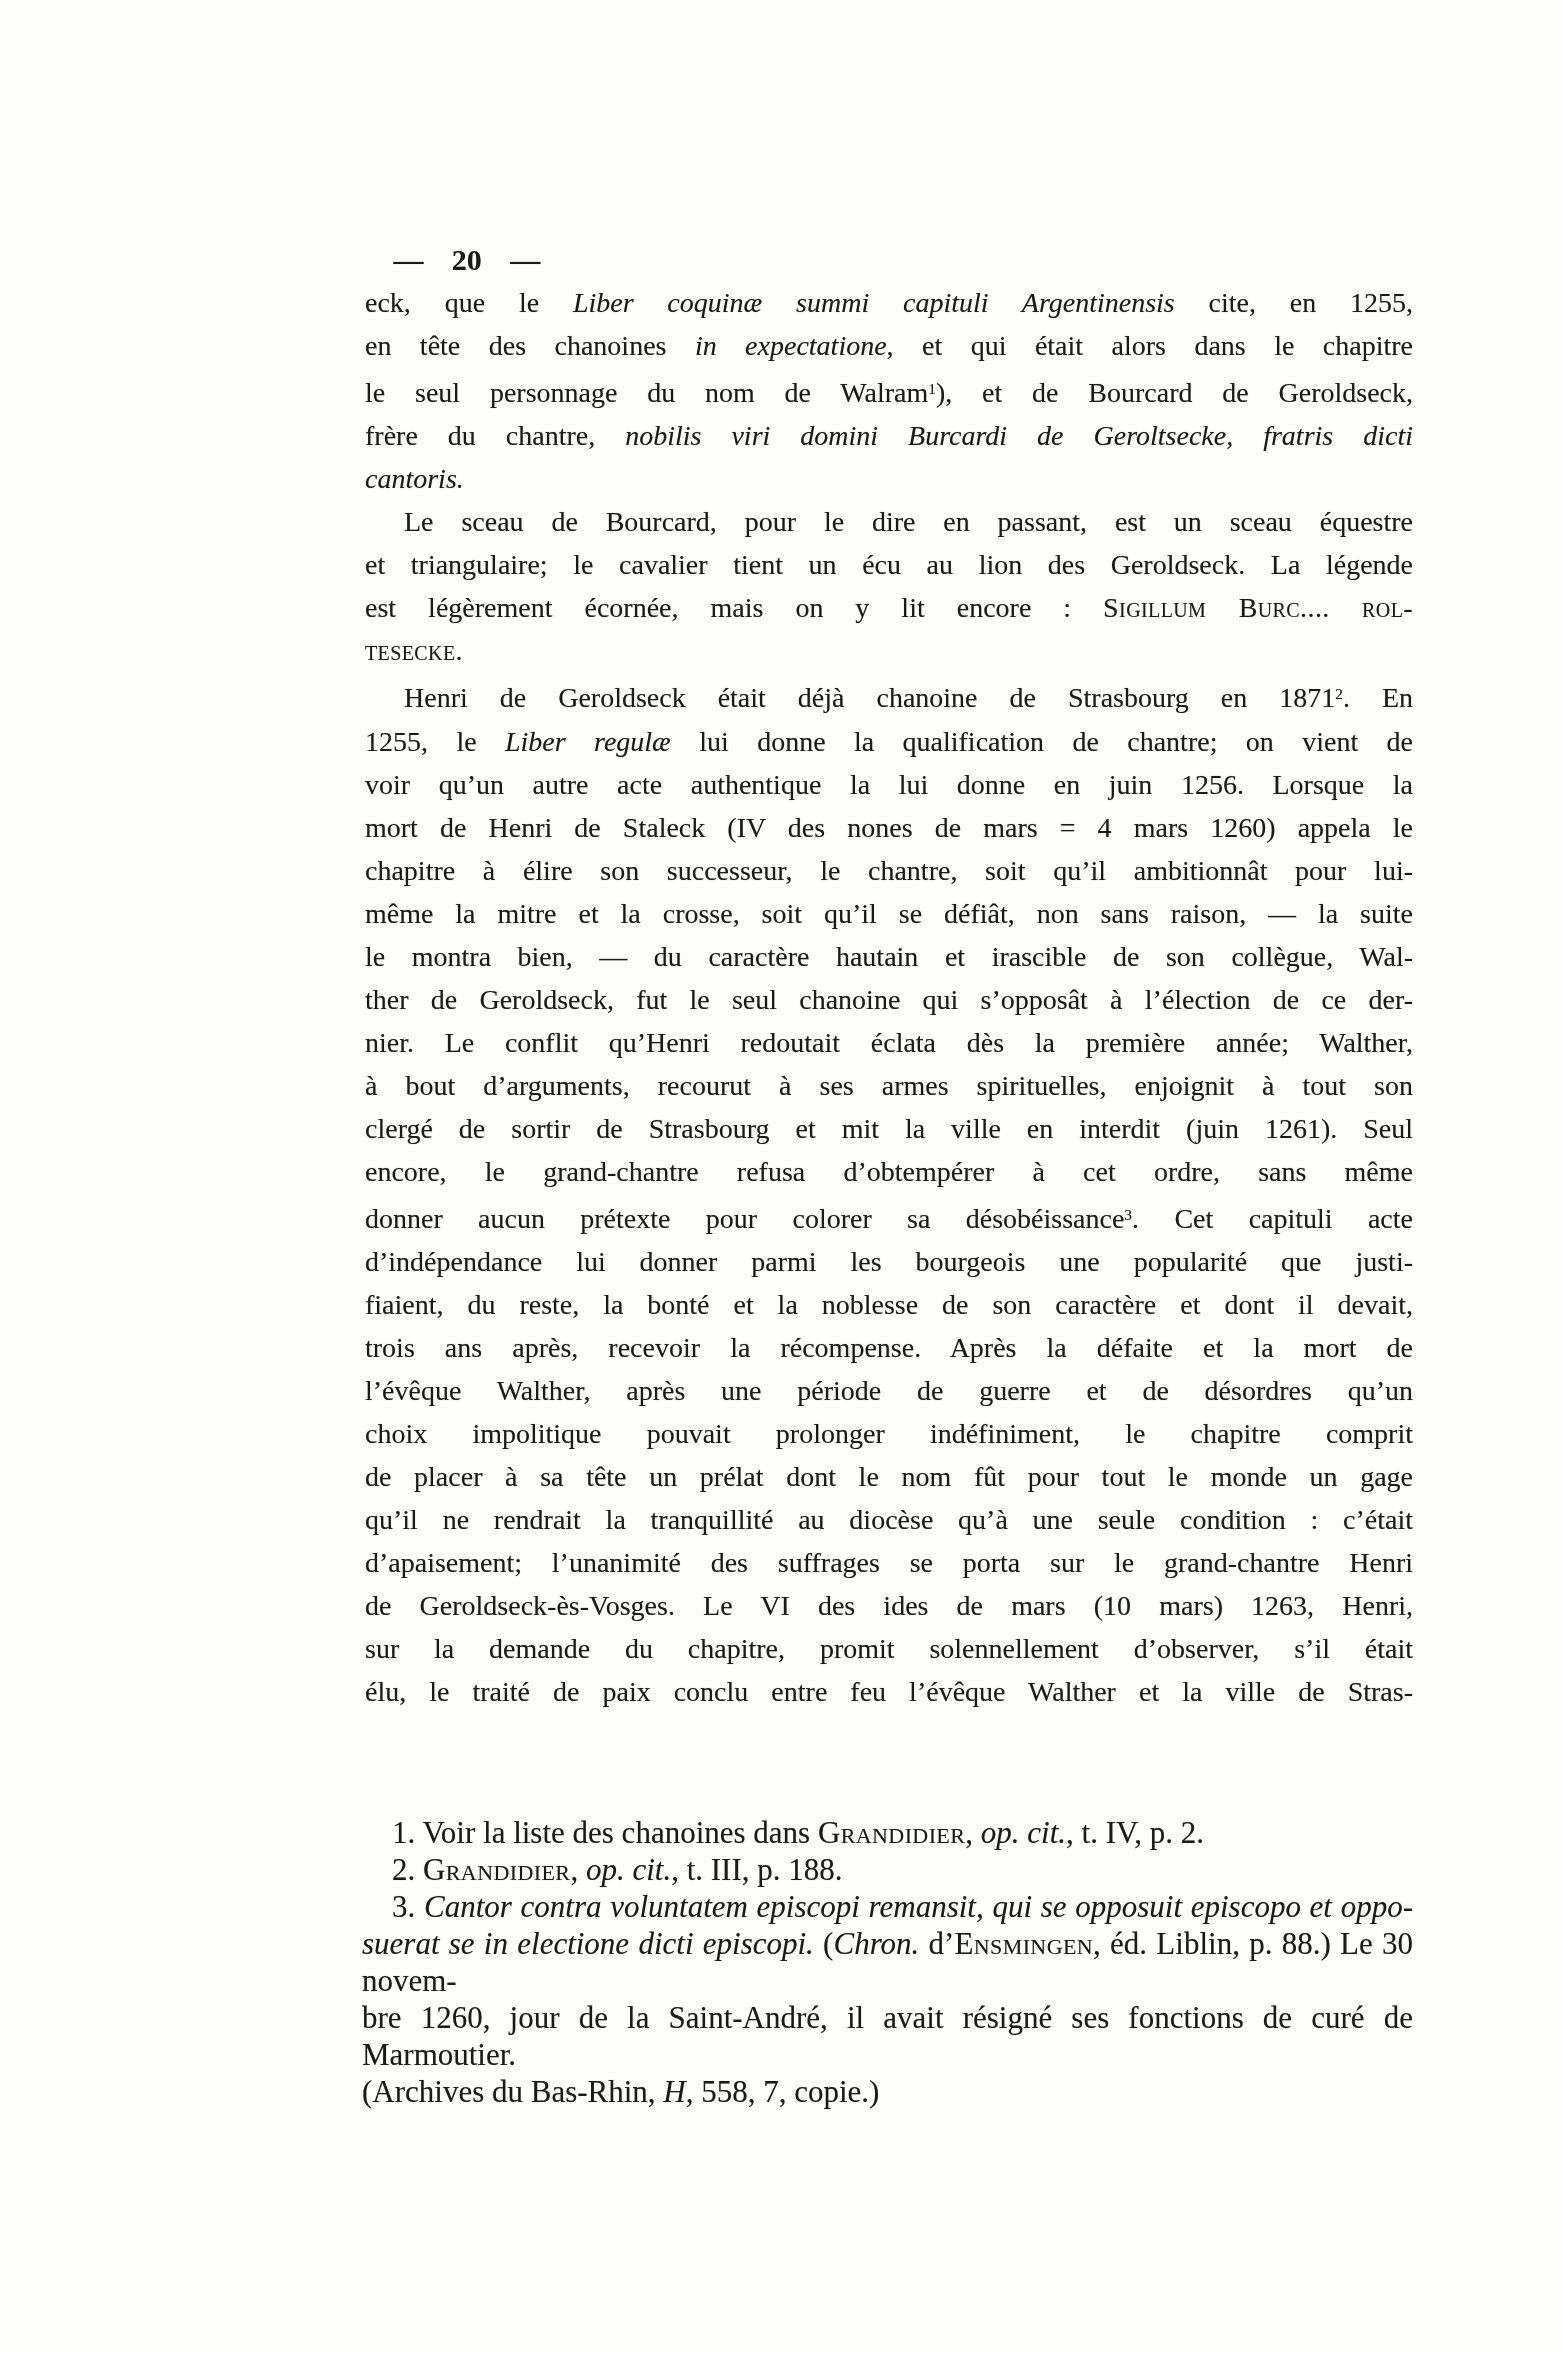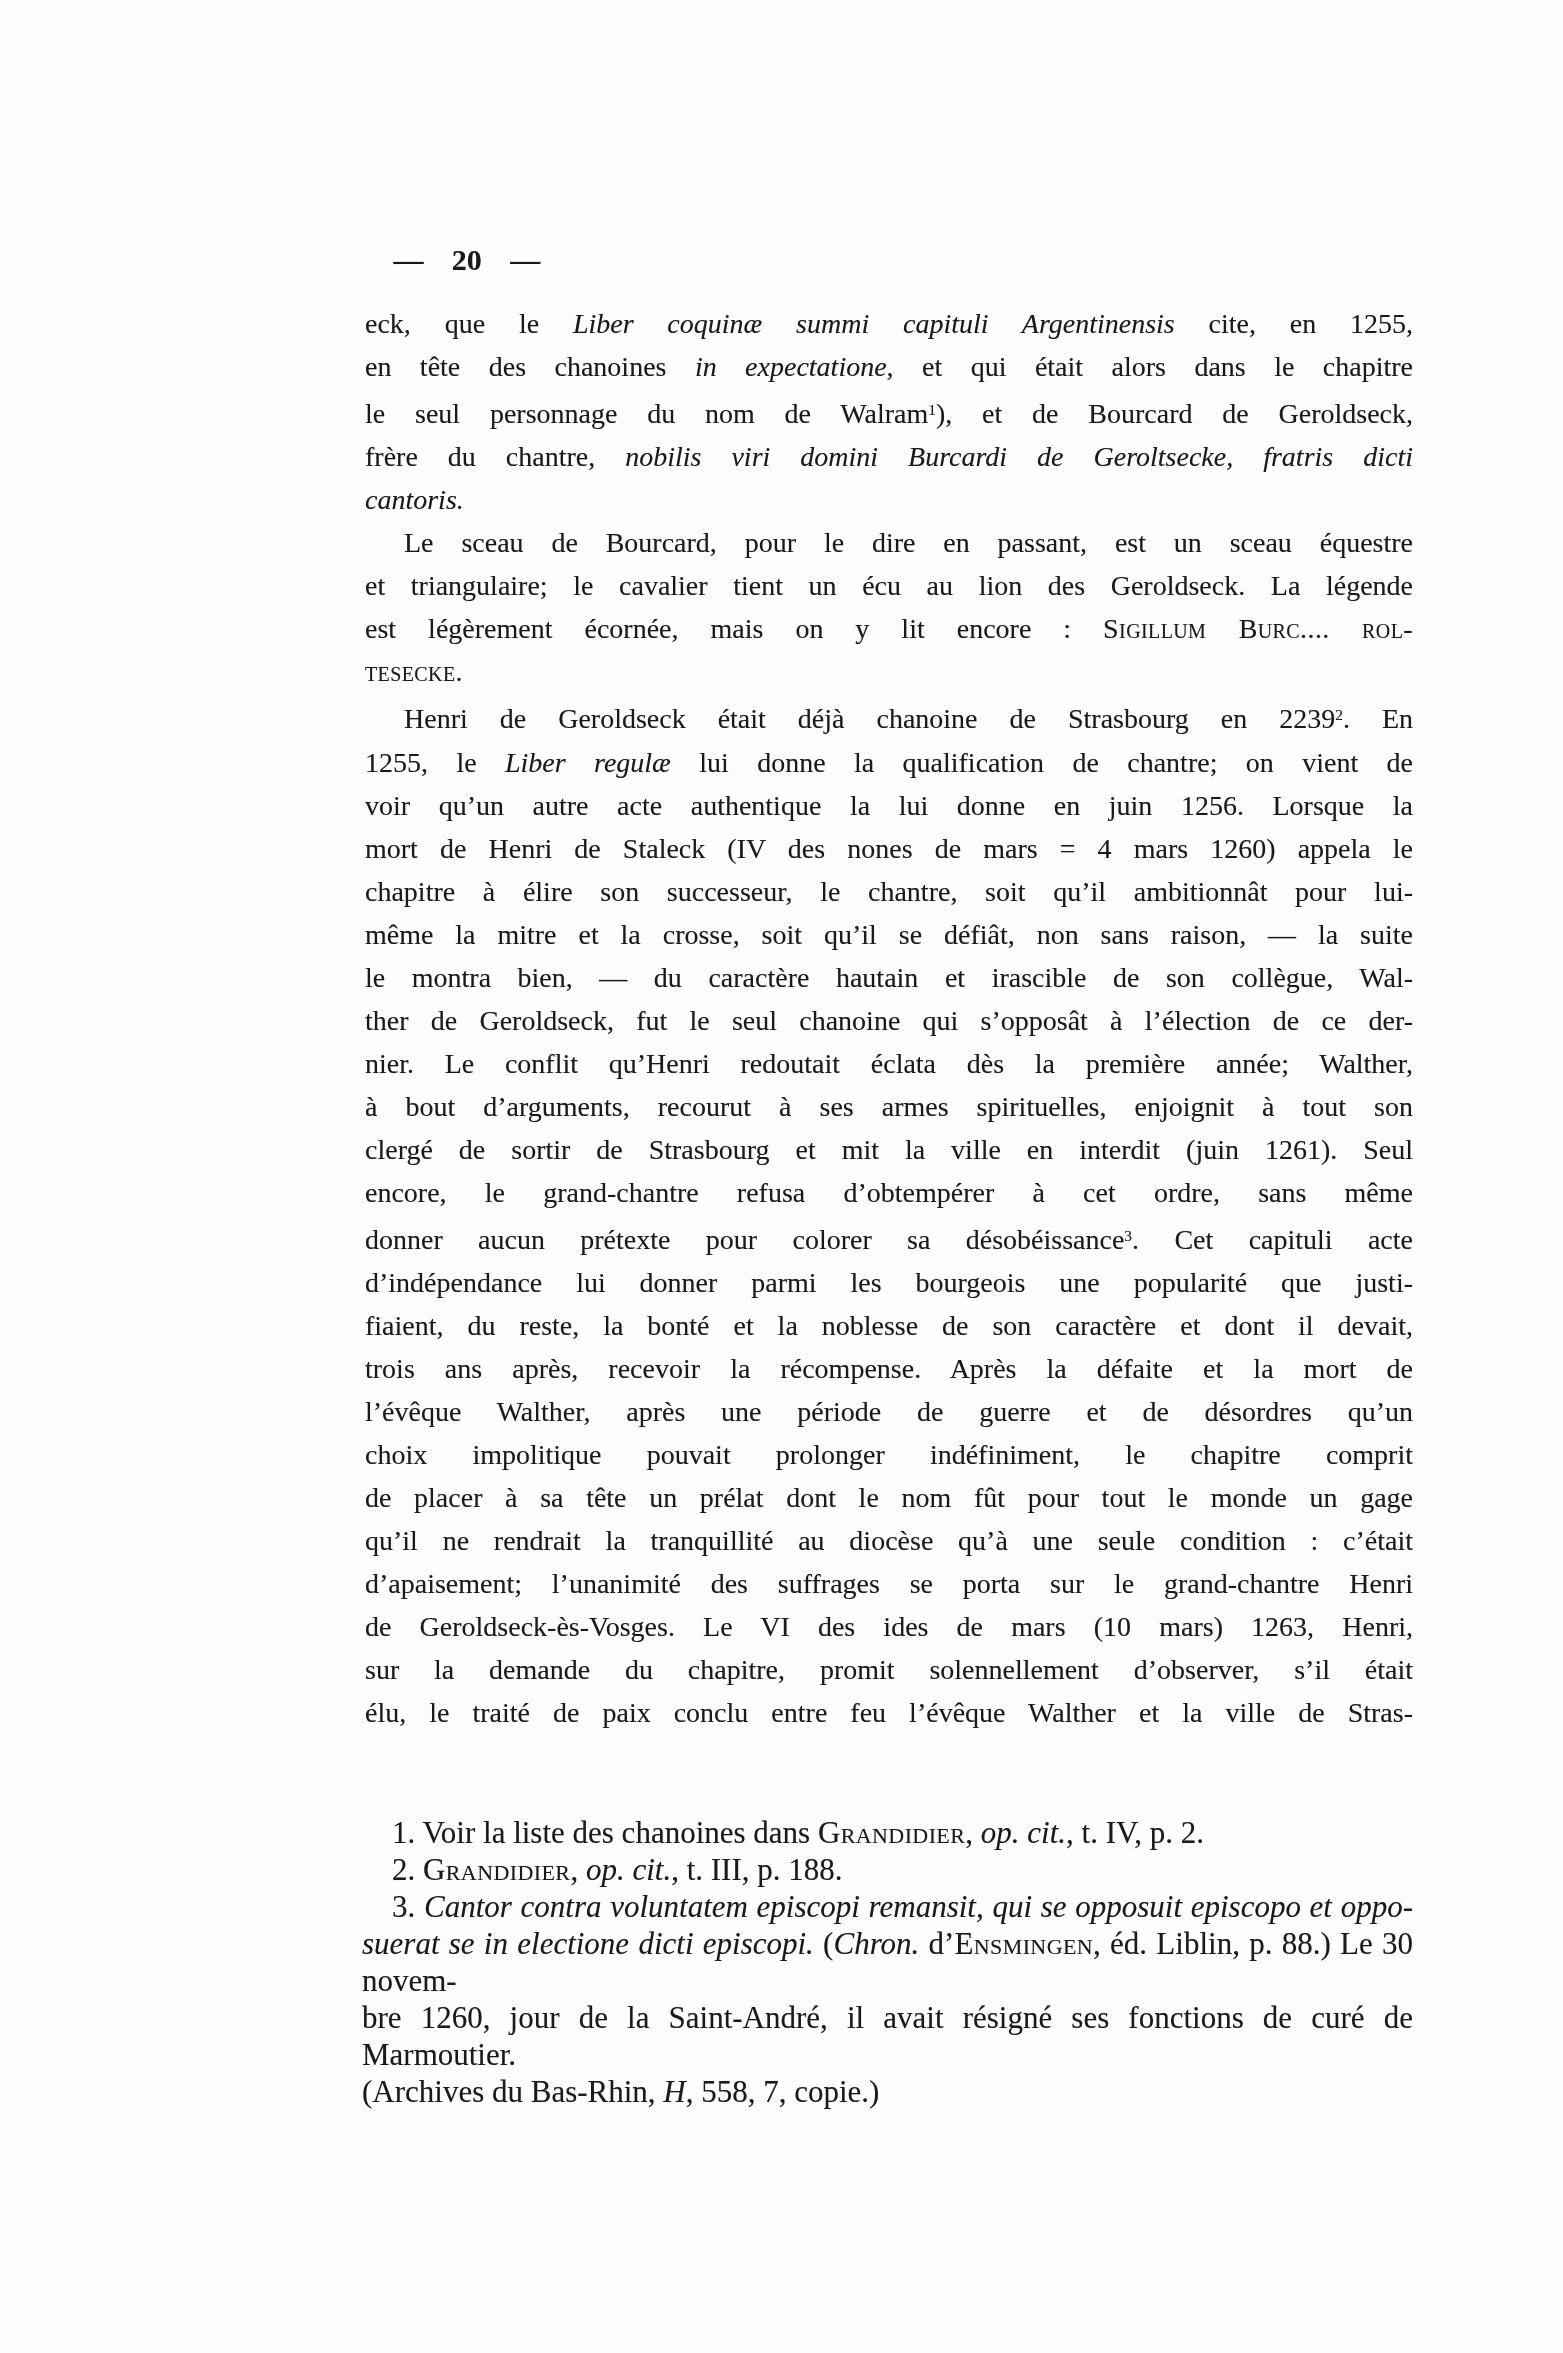--- a/index.html
+++ b/index.html
@@ -30,21 +30,21 @@
     font-weight: bold;
   }
   .page-number .dash {
     display: inline-block;
     margin: 0 28.4px;
     font-weight: bold;
   }
   .body-text {
     position: absolute;
     left: 365px;
-    top: 302px;
+    top: 281px;
     width: 1048px;
     font-size: 28px;
     line-height: 43px;
   }
   .footnotes {
     position: absolute;
     left: 362px;
     top: 1782px;
     width: 1051px;
     font-size: 31px;
@@ -78,21 +78,21 @@
   <div class="body-text">
       <div class="text-line just"><span>eck, que le </span><span class="seg-i">Liber coquinæ summi capituli Argentinensis</span><span> cite, en 1255,</span></div>
       <div class="text-line just"><span>en tête des chanoines </span><span class="seg-i">in expectatione</span><span>, et qui était alors dans le chapitre</span></div>
       <div class="text-line just"><span>le seul personnage du nom de Walram</span><span class="seg-sup">1</span><span>), et de Bourcard de Geroldseck,</span></div>
       <div class="text-line just"><span>frère du chantre, </span><span class="seg-i">nobilis viri domini Burcardi de Geroltsecke, fratris dicti</span></div>
       <div class="text-line"><span class="seg-i">cantoris.</span></div>
       <div class="text-line just ind"><span>Le sceau de Bourcard, pour le dire en passant, est un sceau équestre</span></div>
       <div class="text-line just"><span>et triangulaire; le cavalier tient un écu au lion des Geroldseck. La légende</span></div>
       <div class="text-line just"><span>est légèrement écornée, mais on y lit encore : </span><span class="seg-sc">Sigillum Burc.... rol-</span></div>
       <div class="text-line"><span class="seg-sc">tesecke.</span></div>
-      <div class="text-line just ind"><span>Henri de Geroldseck était déjà chanoine de Strasbourg en 2239</span><span class="seg-sup">2</span><span>. En</span></div>
+      <div class="text-line just ind"><span>Henri de Geroldseck était déjà chanoine de Strasbourg en 1871</span><span class="seg-sup">2</span><span>. En</span></div>
       <div class="text-line just"><span>1255, le </span><span class="seg-i">Liber regulæ</span><span> lui donne la qualification de chantre; on vient de</span></div>
       <div class="text-line just"><span>voir qu’un autre acte authentique la lui donne en juin 1256. Lorsque la</span></div>
       <div class="text-line just"><span>mort de Henri de Staleck (IV des nones de mars = 4 mars 1260) appela le</span></div>
       <div class="text-line just"><span>chapitre à élire son successeur, le chantre, soit qu’il ambitionnât pour lui-</span></div>
       <div class="text-line just"><span>même la mitre et la crosse, soit qu’il se défiât, non sans raison, — la suite</span></div>
       <div class="text-line just"><span>le montra bien, — du caractère hautain et irascible de son collègue, Wal-</span></div>
       <div class="text-line just"><span>ther de Geroldseck, fut le seul chanoine qui s’opposât à l’élection de ce der-</span></div>
       <div class="text-line just"><span>nier. Le conflit qu’Henri redoutait éclata dès la première année; Walther,</span></div>
       <div class="text-line just"><span>à bout d’arguments, recourut à ses armes spirituelles, enjoignit à tout son</span></div>
       <div class="text-line just"><span>clergé de sortir de Strasbourg et mit la ville en interdit (juin 1261). Seul</span></div>

